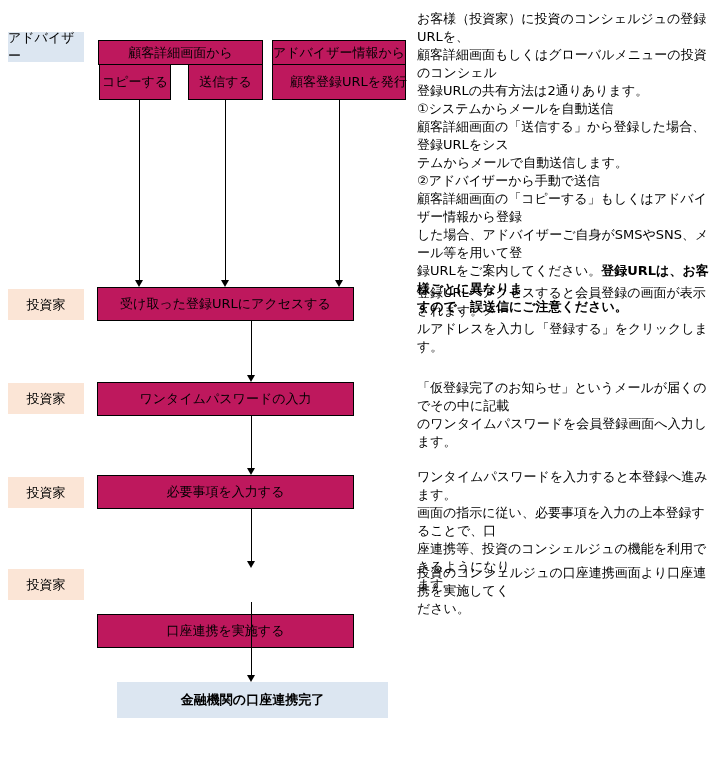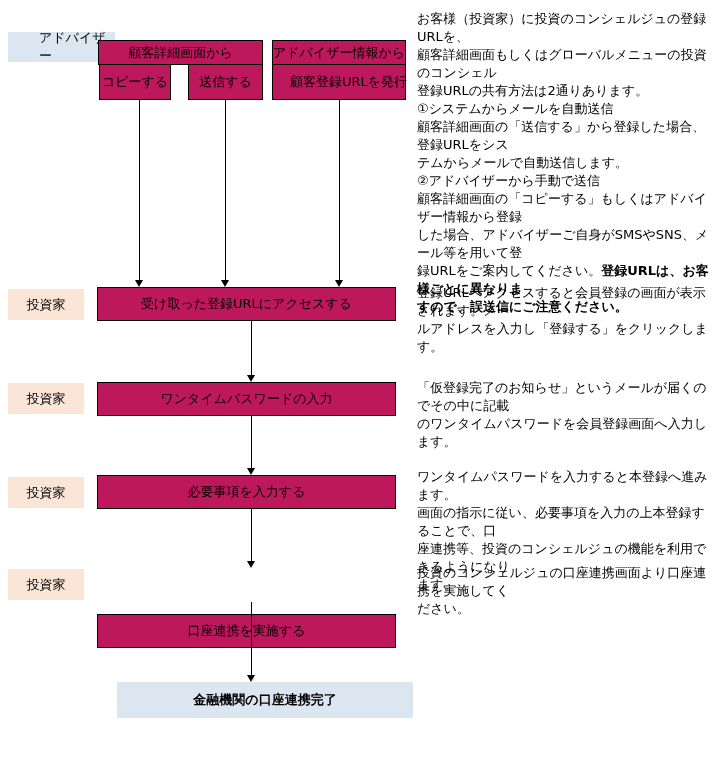--- a/index.html
+++ b/index.html
@@ -9,42 +9,42 @@
     color:#000;font-size:13px;overflow:hidden;
   }
   .title{
     position:absolute;left:97px;top:15px;width:309px;
     text-align:center;white-space:nowrap;
   }
   .lane{
     position:absolute;left:8px;width:76px;height:31px;
     display:flex;align-items:center;justify-content:center;
   }
-  .lane-0{top:32px;height:30px;background:var(--advisor-bg);padding-left:31px;}
+  .lane-0{top:32px;height:30px;background:var(--advisor-bg);}
   .lane-1{top:289px;background:var(--investor-bg);}
   .lane-2{top:383px;background:var(--investor-bg);}
   .lane-3{top:477px;background:var(--investor-bg);}
   .lane-4{top:569px;background:var(--investor-bg);}
   .box{
     position:absolute;border:1.5px solid var(--line);background:#be185d;
     display:flex;align-items:center;justify-content:center;
     box-sizing:border-box;text-align:center;white-space:nowrap;
   }
   .b-cdh{left:98px;top:40px;width:165px;height:25px;}
   .b-copy{left:99px;top:64px;width:72px;height:36px;}
   .b-send{left:188px;top:64px;width:75px;height:36px;}
   .b-aih{left:272px;top:40px;width:134px;height:25px;}
   .b-aia{left:272px;top:64px;width:134px;height:36px;padding-left:19px;}
-  .step{left:97px;width:299px;height:34px;}
+  .step{left:97px;width:257px;height:34px;}
   .step-0{top:287px;}
   .step-1{top:382px;}
   .step-2{top:475px;}
   .step-3{top:568px;margin-top:46px;}
   .final{
-    position:absolute;left:117px;top:682px;width:296px;height:36px;
+    position:absolute;left:117px;top:682px;width:271px;height:36px;
     background:var(--final-bg);display:flex;align-items:center;
     justify-content:center;font-weight:bold;
   }
   .arrow{position:absolute;width:0;border-left:1.2px solid var(--line);}
   .arrow::after{
     content:"";position:absolute;left:-4.6px;bottom:-7px;width:0;height:0;
     border-left:4px solid transparent;border-right:4px solid transparent;
     border-top:7px solid var(--line);
   }
   .a-0{left:139px;top:100px;height:180px;}

